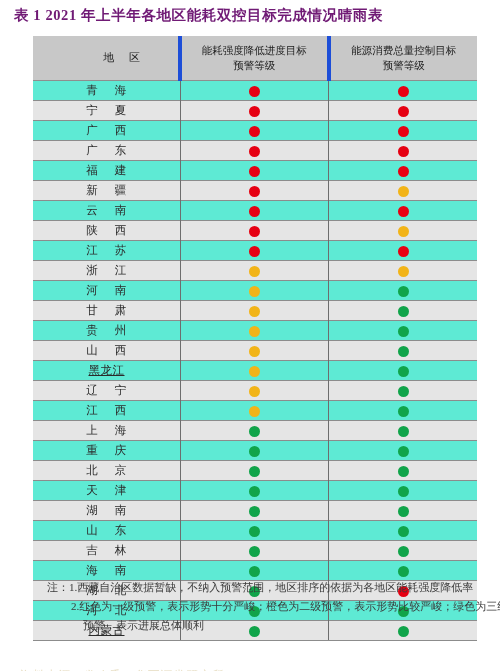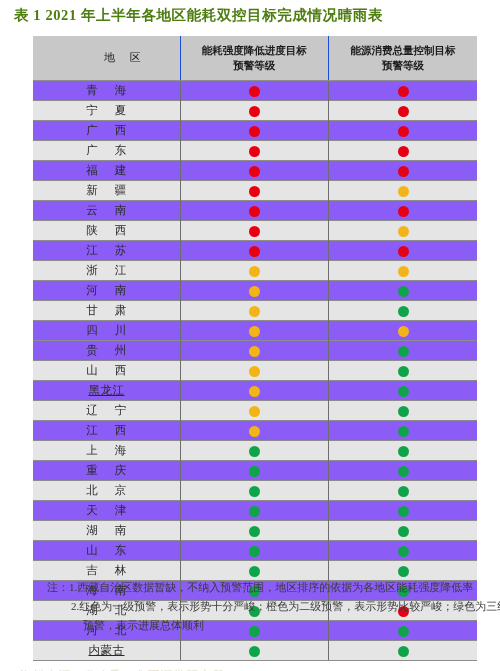--- a/index.html
+++ b/index.html
@@ -19,21 +19,21 @@
   
   .fig-title {
     position: absolute;
     left: 14px;
     top: 6px;
     width: 470px;
     font-family: "Liberation Serif", "DejaVu Serif", serif;
     font-size: 14.5px;
     font-weight: bold;
     letter-spacing: 0.6px;
-    color: #4d7c0f;
+    color: #701a75;
     white-space: nowrap;
   }
 
   
   .table-wrap {
     position: absolute;
     left: 33px;
     top: 36px;
     width: 444px;
   }
@@ -59,28 +59,27 @@
     line-height: 1.45;
     text-align: center;
   }
   table.energy-table thead th.region-head {
     letter-spacing: 6px;
     text-indent: 6px;
     font-size: 11px;
     padding-left: 36px;
   }
   table.energy-table thead th.metric-head {
-    border-left: 1px solid #1d4ed8;
-    font-weight: bold;
+    border-left: 4px solid #1d4ed8;
   }
 
   table.energy-table tbody tr {
     height: 19px;
   }
-  table.energy-table tbody tr.odd  td { background: #8b5cf6; }
+  table.energy-table tbody tr.odd  td { background: #5eead4; }
   table.energy-table tbody tr.even td { background: #e5e5e5; }
 
   table.energy-table tbody td {
     border-top: 1px solid #8c8c8c;
     height: 19px;
     padding: 0;
     vertical-align: middle;
   }
   table.energy-table tbody tr:last-child td {
     border-bottom: 1px solid #8c8c8c;
@@ -221,25 +220,20 @@
           <td class="region-cell">河  南</td>
           <td class="dot-cell"><span class="dot orange"></span></td>
           <td class="dot-cell"><span class="dot green"></span></td>
         </tr>
         <tr class="even">
           <td class="region-cell">甘  肃</td>
           <td class="dot-cell"><span class="dot orange"></span></td>
           <td class="dot-cell"><span class="dot green"></span></td>
         </tr>
         <tr class="odd">
-          <td class="region-cell">四  川</td>
-          <td class="dot-cell"><span class="dot orange"></span></td>
-          <td class="dot-cell"><span class="dot orange"></span></td>
-        </tr>
-        <tr class="odd">
           <td class="region-cell">贵  州</td>
           <td class="dot-cell"><span class="dot orange"></span></td>
           <td class="dot-cell"><span class="dot green"></span></td>
         </tr>
         <tr class="even">
           <td class="region-cell">山  西</td>
           <td class="dot-cell"><span class="dot orange"></span></td>
           <td class="dot-cell"><span class="dot green"></span></td>
         </tr>
         <tr class="odd">

